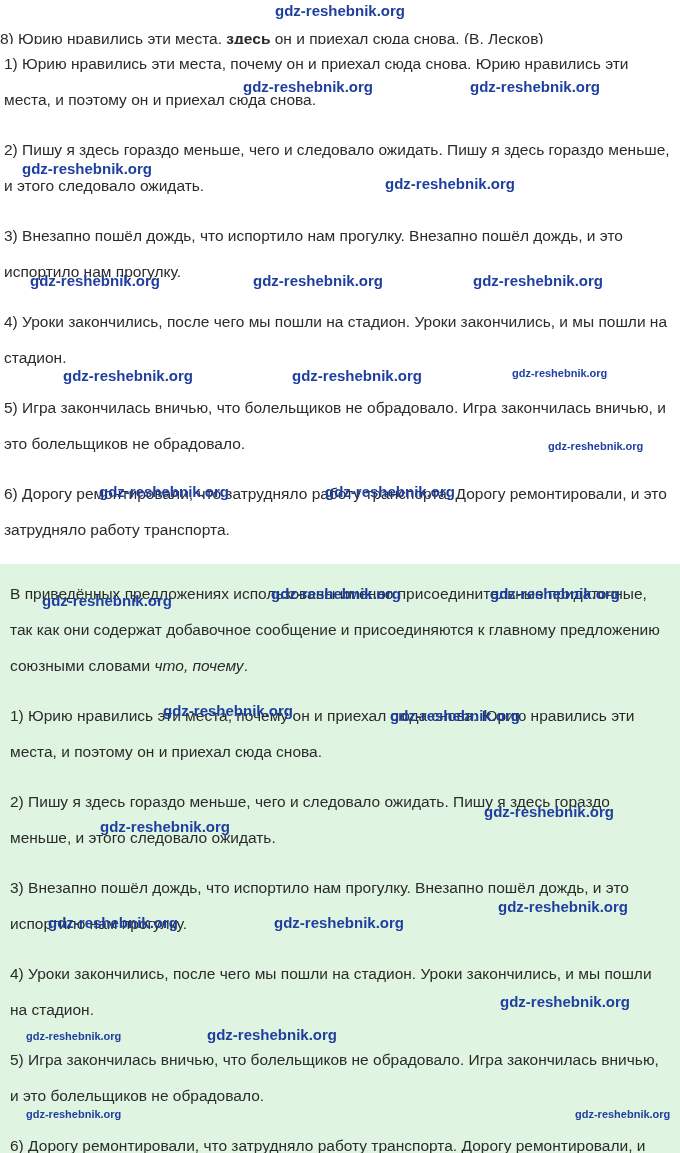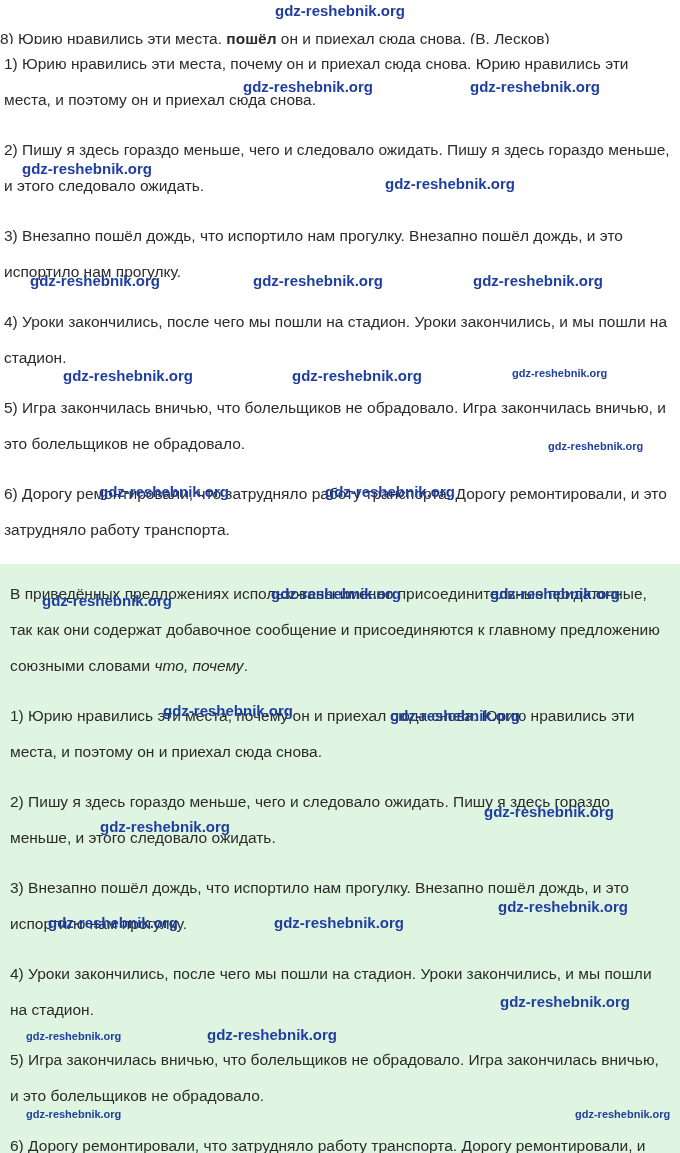--- a/index.html
+++ b/index.html
@@ -85,21 +85,21 @@
   }
 </style>
 </head>
 <body>
 
 <div class="page">
 
   <div class="top-wm">gdz-reshebnik.org</div>
 
   <div class="cut-line">
-    <span>8) Юрию нравились эти места, </span><b>пошёл</b><span> он и приехал сюда снова. (В. Лесков)</span>
+    <span>8) Юрию нравились эти места, </span><b>здесь</b><span> он и приехал сюда снова. (В. Лесков)</span>
   </div>
 
   <div class="content">
 
     <div class="para">1) Юрию нравились эти места, почему он и приехал сюда снова. Юрию нравились эти места, и поэтому он и приехал сюда снова.</div>
     <div class="para">2) Пишу я здесь гораздо меньше, чего и следовало ожидать. Пишу я здесь гораздо меньше, и этого следовало ожидать.</div>
     <div class="para">3) Внезапно пошёл дождь, что испортило нам прогулку. Внезапно пошёл дождь, и это испортило нам прогулку.</div>
     <div class="para">4) Уроки закончились, после чего мы пошли на стадион. Уроки закончились, и мы пошли на стадион.</div>
     <div class="para">5) Игра закончилась вничью, что болельщиков не обрадовало. Игра закончилась вничью, и это болельщиков не обрадовало.</div>
     <div class="para tight">6) Дорогу ремонтировали, что затрудняло работу транспорта. Дорогу ремонтировали, и это затрудняло работу транспорта.</div>

